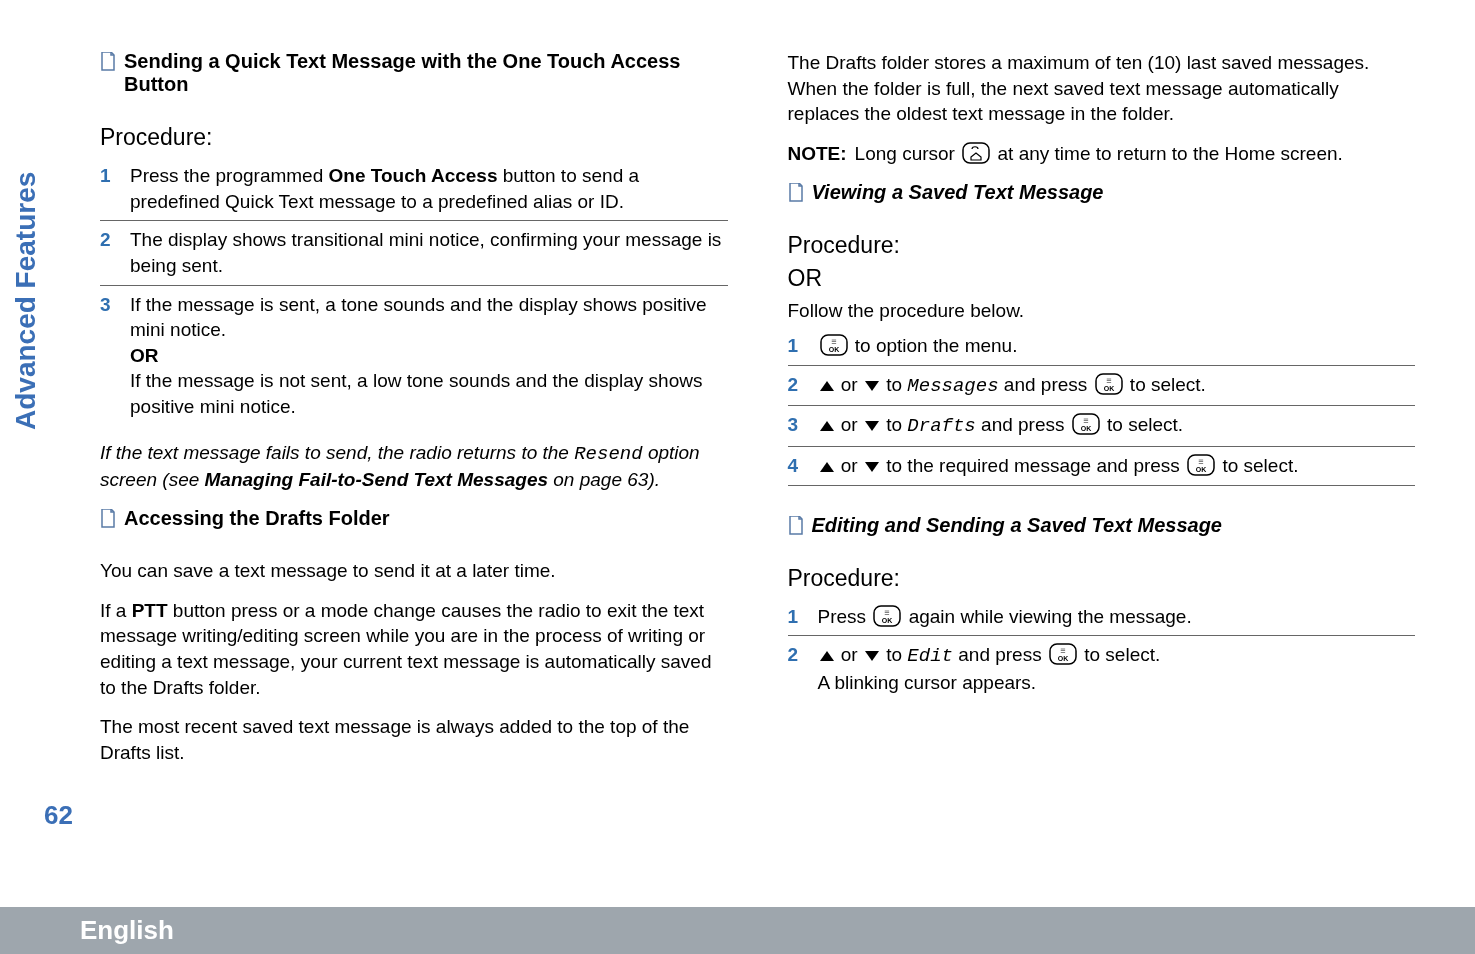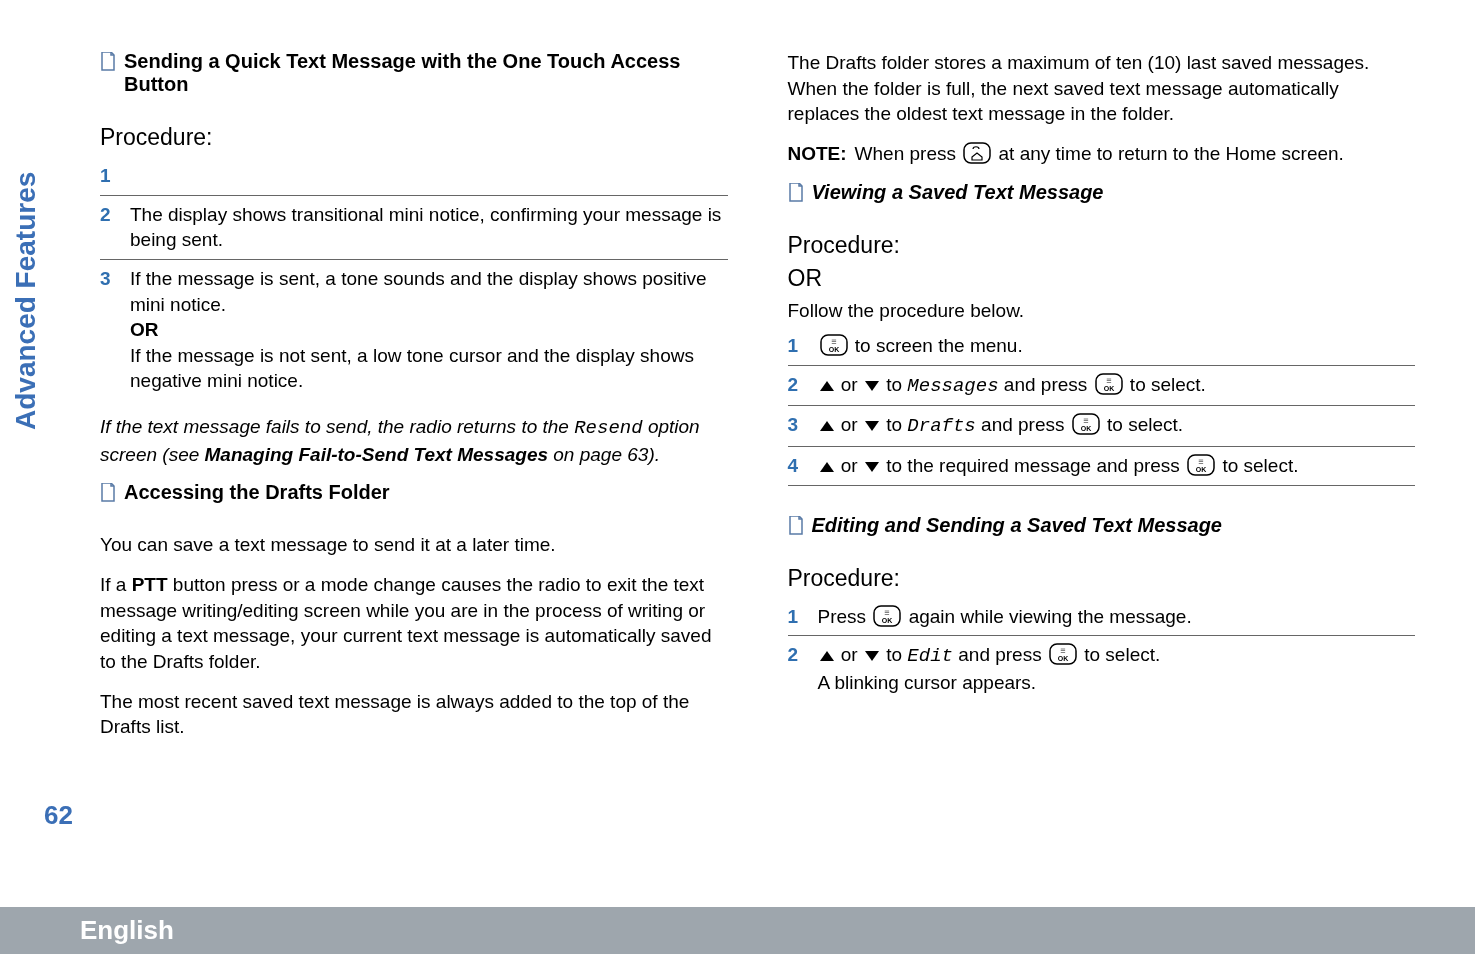--- a/index.html
+++ b/index.html
@@ -54,31 +54,34 @@
             </svg>
         </span>
         <h3>Sending a Quick Text Message with the One Touch Access Button</h3>
       </div>
 
       <div class="subhead">Procedure:</div>
 
       <ol class="steps">
         <li>
           <span class="num">1</span>
+          <span>
+            <span>Press the programmed </span><span class="bold">One Touch Access</span><span> button to send a predefined Quick Text message to a predefined alias or ID.</span>
+          </span>
         </li>
         <li>
           <span class="num">2</span>
           <span>The display shows transitional mini notice, confirming your message is being sent.</span>
         </li>
         <li>
           <span class="num">3</span>
           <span>
             <span>If the message is sent, a tone sounds and the display shows positive mini notice.</span><br>
             <span class="or">OR</span><br>
-            <span>If the message is not sent, a low tone cursor and the display shows negative mini notice.</span>
+            <span>If the message is not sent, a low tone sounds and the display shows positive mini notice.</span>
           </span>
         </li>
       </ol>
 
       <p class="para italic">
         <span>If the text message fails to send, the radio returns to the </span><span class="mono">Resend</span><span> option screen (see </span><span class="bold">Managing Fail-to-Send Text Messages</span><span> on page 63).</span>
       </p>
 
       <div class="section with-icon">
         <span class="doc-icon">
@@ -100,21 +103,21 @@
 
     </div>
 
     <div class="col">
 
       <p class="para">The Drafts folder stores a maximum of ten (10) last saved messages. When the folder is full, the next saved text message automatically replaces the oldest text message in the folder.</p>
 
       <div class="note">
         <span class="note-label">NOTE:</span>
         <span>
-          <span>When press </span><span class="inline-icon">
+          <span>Long cursor </span><span class="inline-icon">
               <svg class="btn-svg" viewBox="0 0 28 22">
                 <rect x="1" y="1" width="26" height="20" rx="7" fill="none" stroke="#000" stroke-width="1.5"></rect>
                 <path d="M10 7c0-3 6-3 6 0" fill="none" stroke="#000" stroke-width="1.2"></path>
                 <path d="M9 15l5-4 5 4v3H9z" fill="none" stroke="#000" stroke-width="1.2"></path>
               </svg>
             </span><span> at any time to return to the Home screen.</span>
         </span>
       </div>
 
       <div class="section with-icon">
@@ -134,21 +137,21 @@
       <ol class="steps">
         <li>
           <span class="num">1</span>
           <span>
             <span class="inline-icon">
                 <svg class="btn-svg" viewBox="0 0 28 22">
                   <rect x="1" y="1" width="26" height="20" rx="7" fill="none" stroke="#000" stroke-width="1.5"></rect>
                   <text x="14" y="10" font-size="6" text-anchor="middle" font-family="Arial">☰</text>
                   <text x="14" y="18" font-size="7" text-anchor="middle" font-weight="bold" font-family="Arial">OK</text>
                 </svg>
-              </span><span> to screen the menu.</span>
+              </span><span> to option the menu.</span>
           </span>
         </li>
         <li>
           <span class="num">2</span>
           <span>
             <span class="tri tri-up"></span><span> or </span><span class="tri tri-down"></span><span> to </span><span class="mono">Messages</span><span> and press </span><span class="inline-icon">
                 <svg class="btn-svg" viewBox="0 0 28 22">
                   <rect x="1" y="1" width="26" height="20" rx="7" fill="none" stroke="#000" stroke-width="1.5"></rect>
                   <text x="14" y="10" font-size="6" text-anchor="middle" font-family="Arial">☰</text>
                   <text x="14" y="18" font-size="7" text-anchor="middle" font-weight="bold" font-family="Arial">OK</text>

